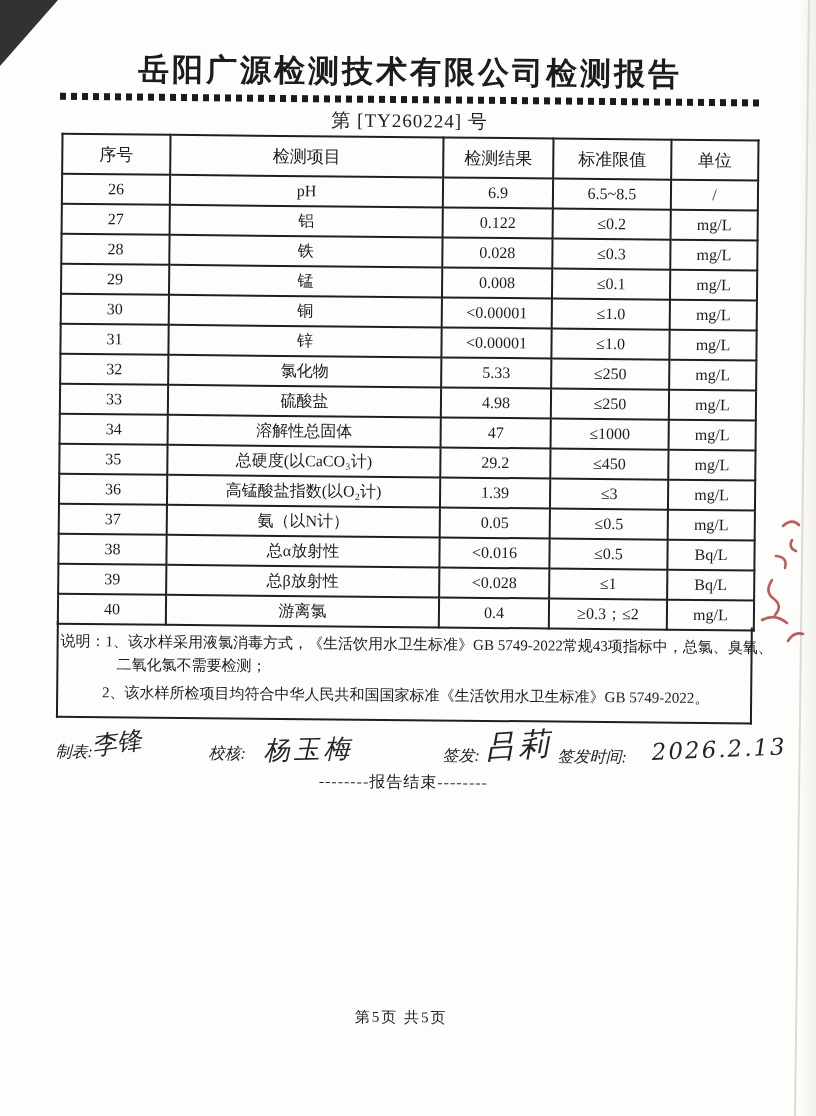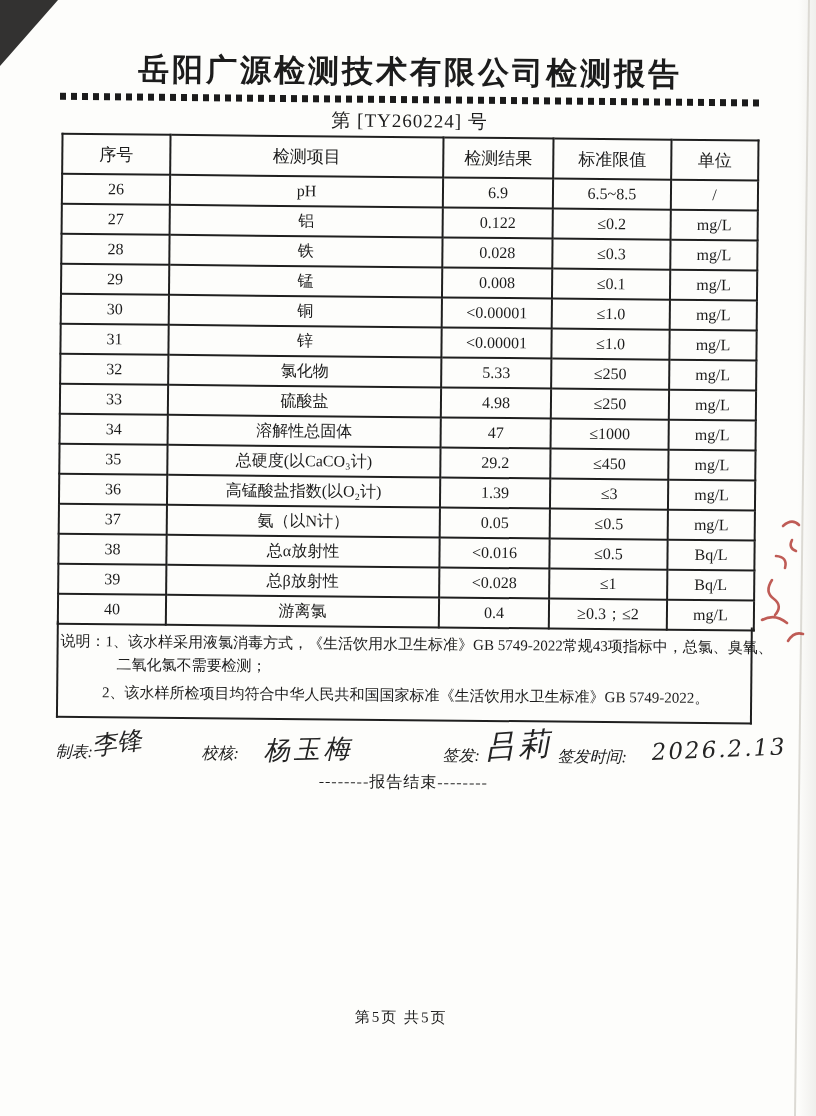--- a/index.html
+++ b/index.html
@@ -232,21 +232,21 @@
 
   <div class="notes-box">
     <span class="n1">说明：1、该水样采用液氯消毒方式，《生活饮用水卫生标准》GB 5749-2022常规43项指标中，总氯、臭氧、</span>
     <span class="n2">二氧化氯不需要检测；</span>
     <span class="n3">2、该水样所检项目均符合中华人民共和国国家标准《生活饮用水卫生标准》GB 5749-2022。</span>
   </div>
 
   <div class="sig-row">
     <span class="sig-label" style="left:0;">制表:</span>
     <span class="hand sig-prepared">李锋</span>
-    <span class="sig-label" style="left:146px;">校核:</span>
+    <span class="sig-label" style="left:153px;">校核:</span>
     <span class="hand sig-reviewed">杨玉梅</span>
     <span class="sig-label" style="left:387px;">签发:</span>
     <span class="hand sig-issued">吕莉</span>
     <span class="sig-label" style="left:502px;text-align:center;">签发时间:</span>
     <span class="hand sig-date">2026.2.13</span>
   </div>
 
   <div class="end-marker">--------报告结束--------</div>
 
   <div class="page-footer">第5页 共5页</div>

